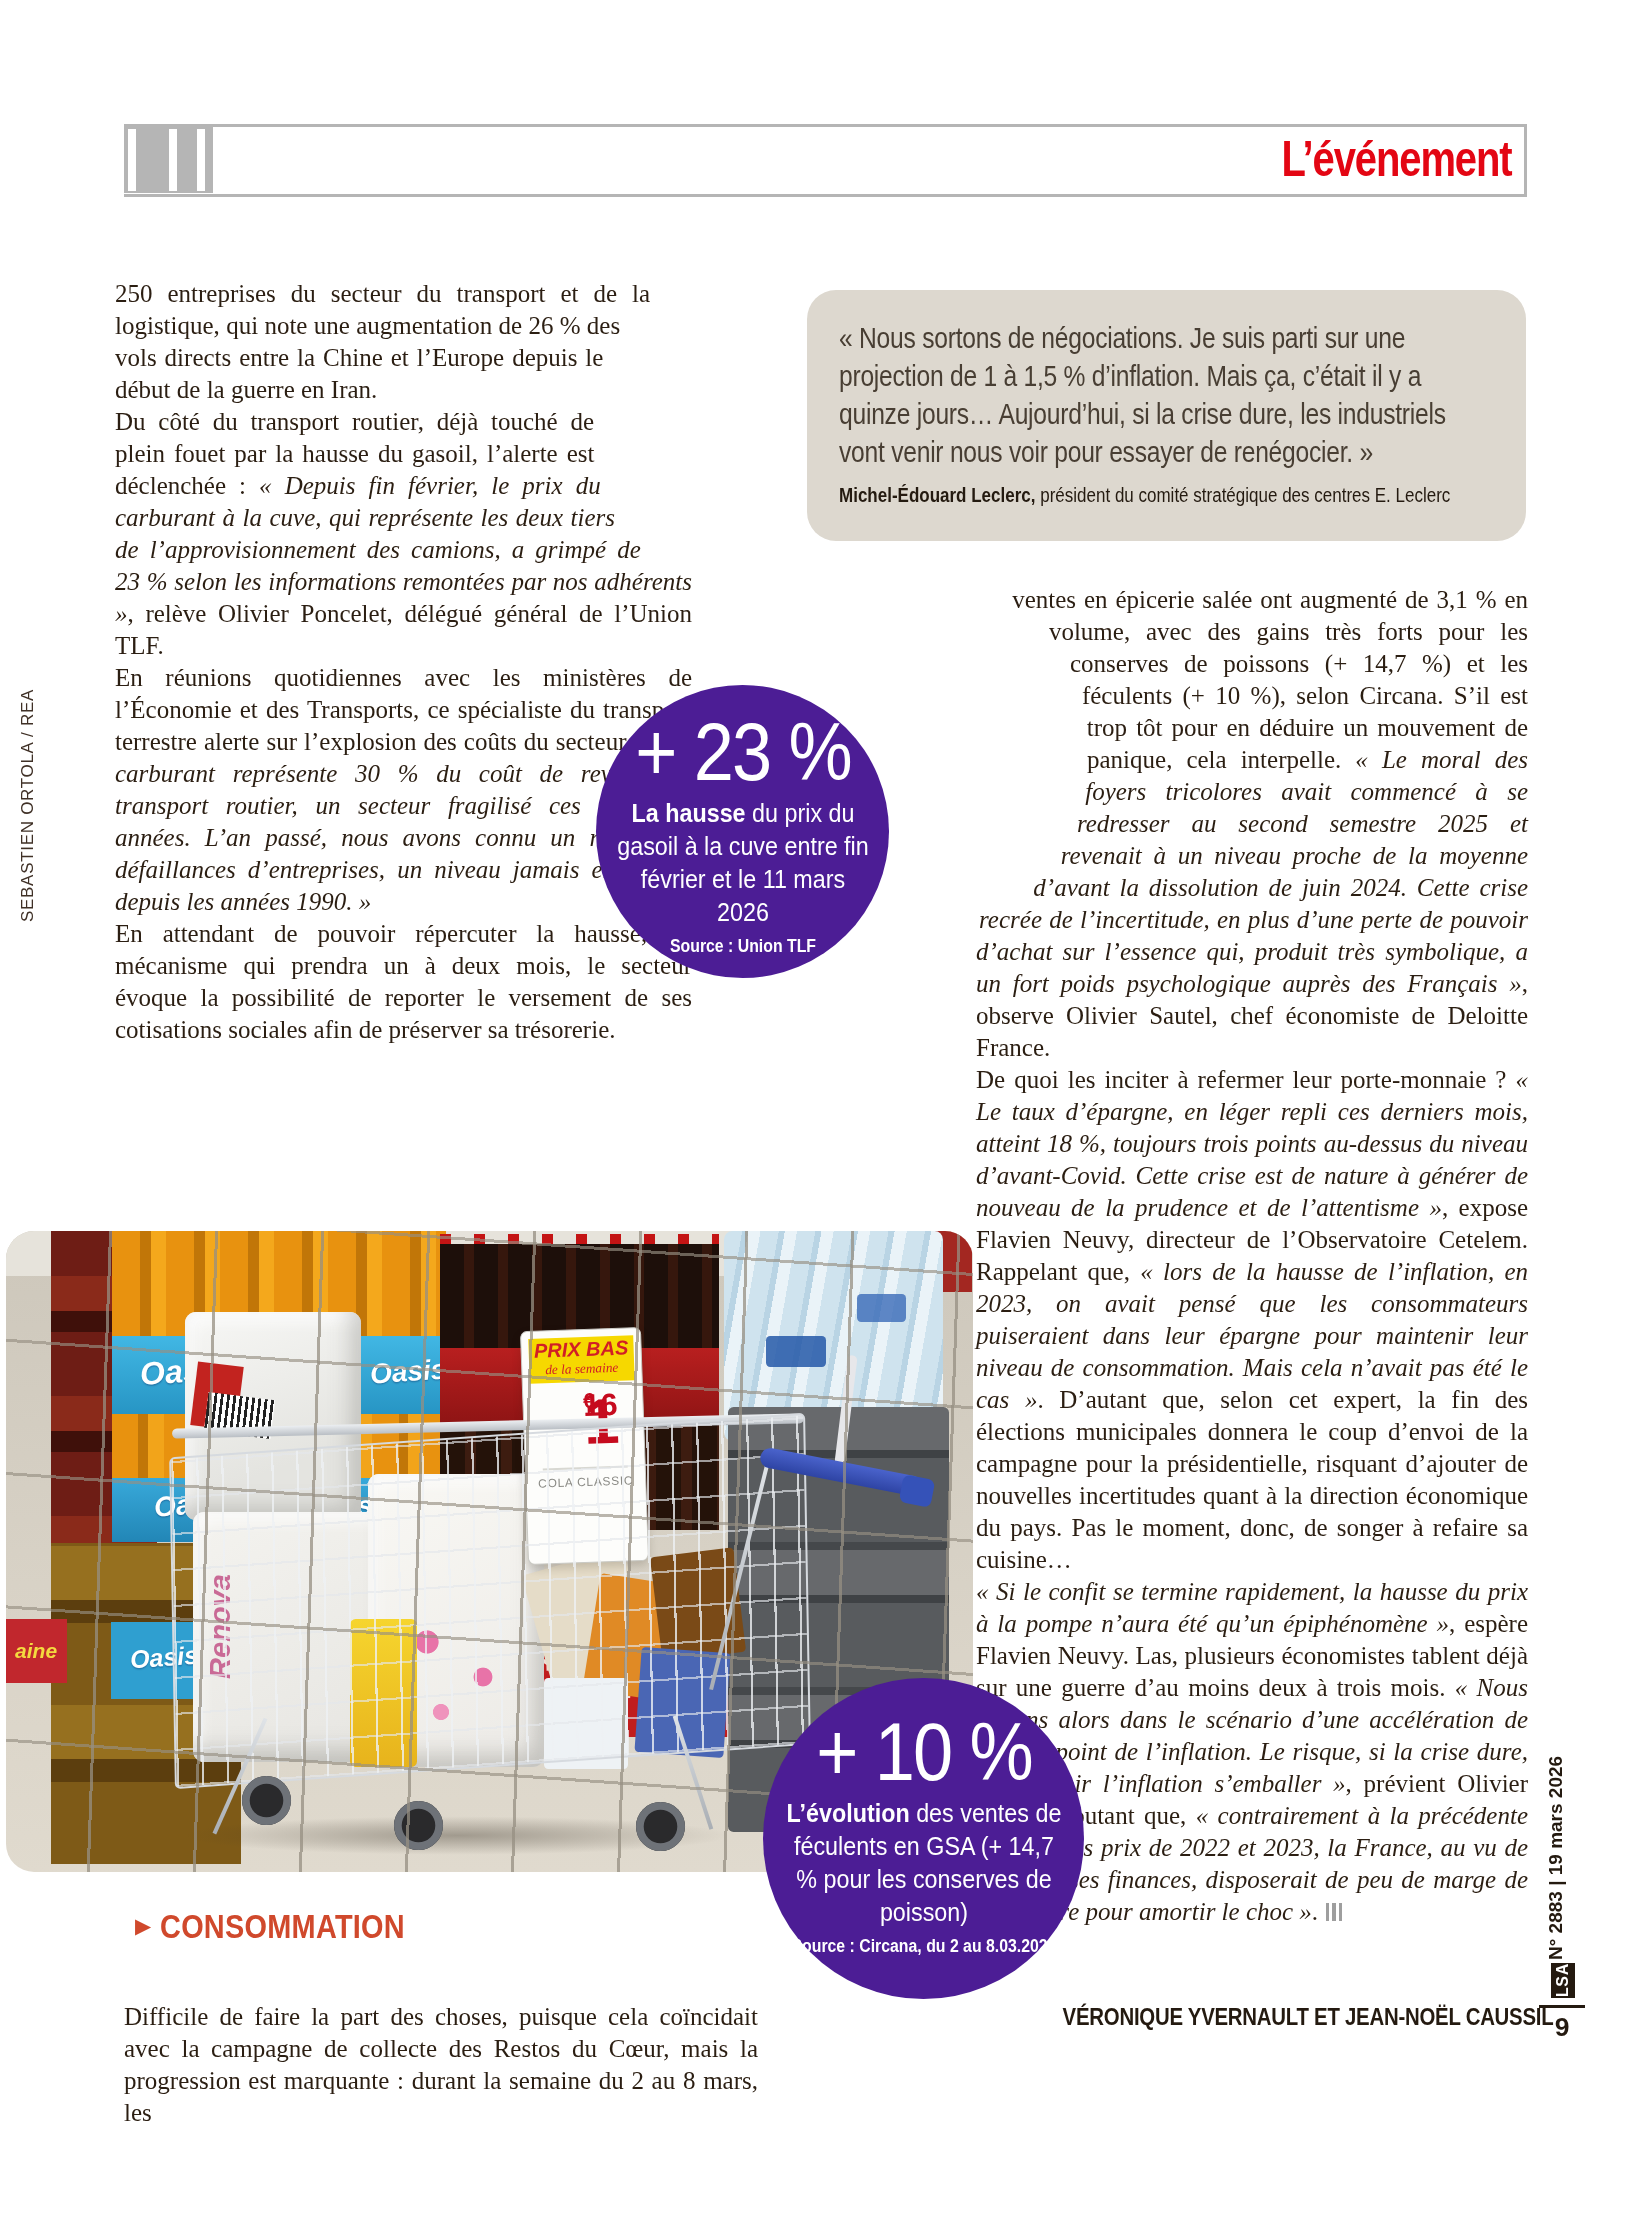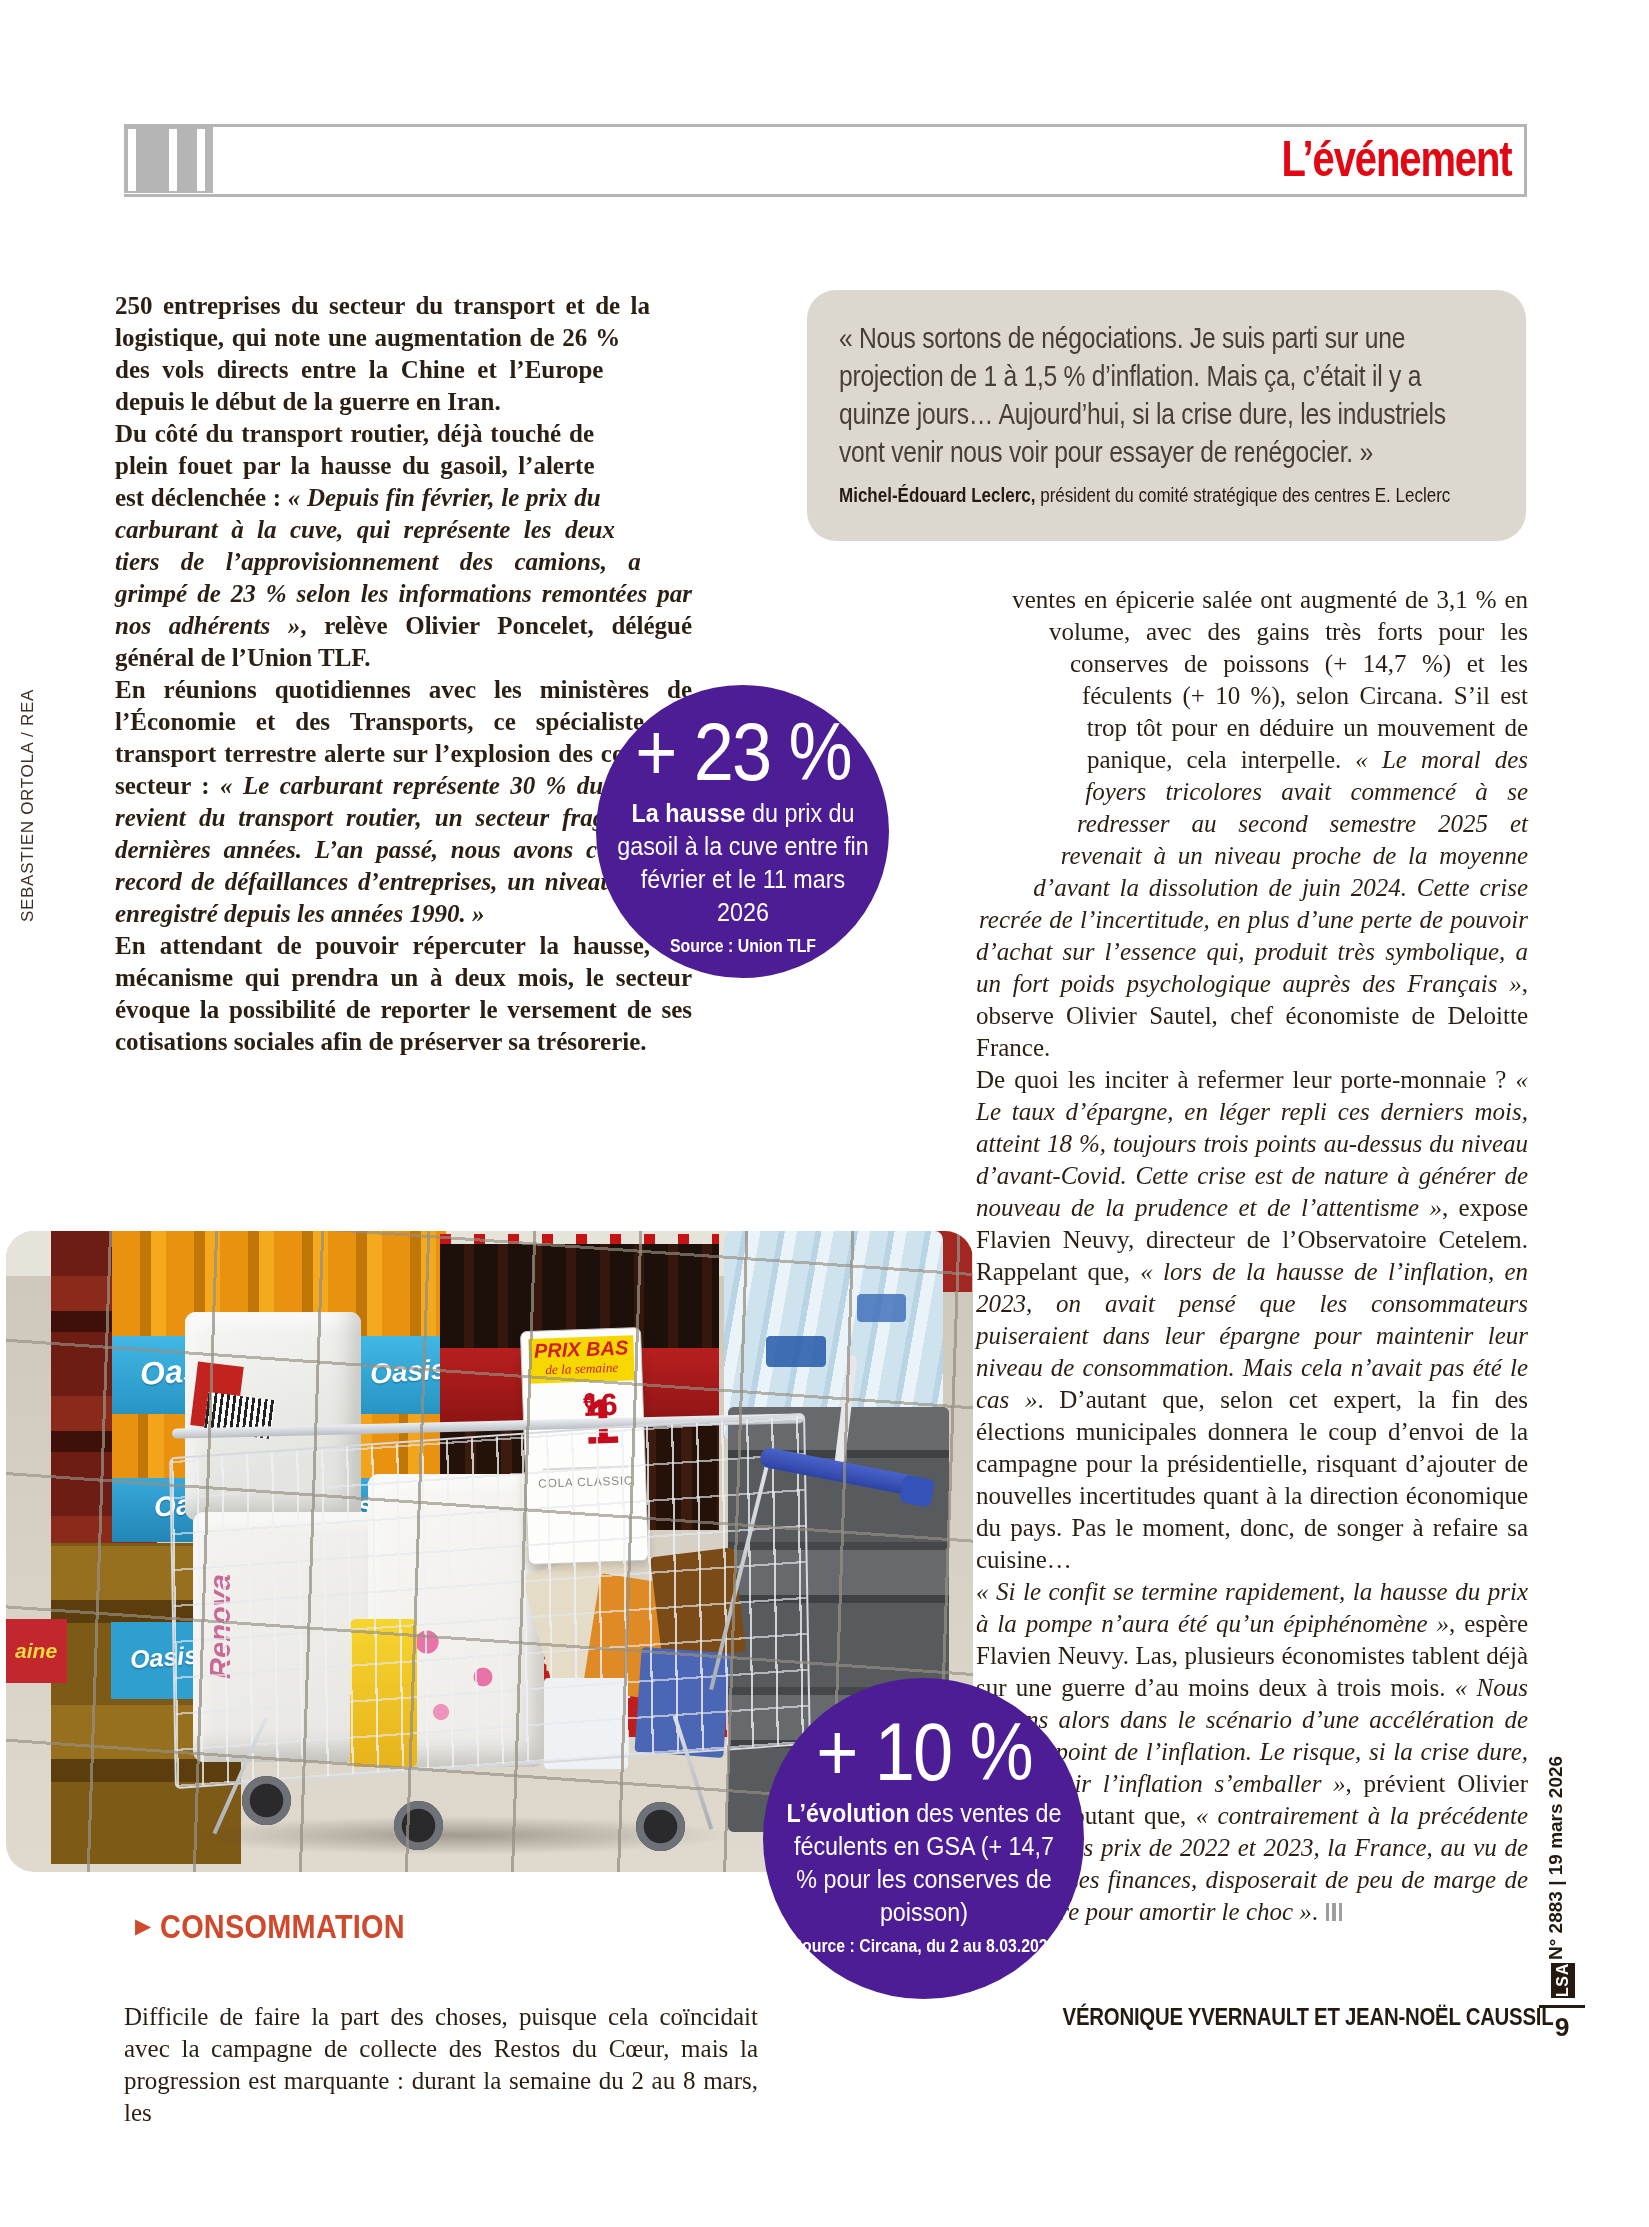--- a/index.html
+++ b/index.html
@@ -18,21 +18,21 @@
   .issue{position:absolute;left:1545px;top:1777px;height:183px;writing-mode:vertical-rl;transform:rotate(180deg);font-family:"Liberation Sans",sans-serif;font-weight:700;font-size:19px;color:#241a10;white-space:nowrap;}
   .lsa-box{position:absolute;left:1551px;top:1963px;width:24px;height:35px;background:#241a10;display:flex;align-items:center;justify-content:center;}
   .lsa-box span{writing-mode:vertical-rl;transform:rotate(180deg);color:#fff;font-family:"Liberation Sans",sans-serif;font-weight:700;font-size:16px;letter-spacing:0.7px;}
   .pg-rule{position:absolute;left:1539px;top:2005px;width:46px;height:2.8px;background:#241a10;}
   .pg-num{position:absolute;left:1539px;top:2012px;width:46px;text-align:center;font-family:"Liberation Sans",sans-serif;font-weight:700;font-size:26.5px;color:#241a10;}
 
   
   .col{color:#2b1e12;}
   .col p{margin:0;text-align:justify;font-size:25px;line-height:32px;}
   .col .it{font-style:italic;}
-  .col1{position:absolute;left:115px;top:290px;width:577px;font-weight:bold;}
+  .col1{position:absolute;left:115px;top:278px;width:577px;}
   .col2{position:absolute;left:976px;top:584px;width:552px;}
   .bite-r{float:right;width:105px;height:297px;margin-top:405px;shape-outside:circle(148px at 155px 148px);}
   .bite-l{float:left;width:112px;height:328px;margin-top:1091px;shape-outside:circle(161px at -50px 168px);}
   .byline{margin-top:9.8px;text-align:right;}
   .byline span{display:inline-block;transform:scaleX(.85);transform-origin:right top;font-family:"Liberation Sans",sans-serif;font-weight:700;font-size:24px;letter-spacing:-0.3px;color:#241a10;white-space:nowrap;}
   .endmark{display:inline-block;width:17px;height:18px;margin-left:8.4px;background:repeating-linear-gradient(90deg,#9e9e9e 0 3.5px,transparent 3.5px 6.3px);vertical-align:-1.4px;}
 
   
   .quote{position:absolute;left:807px;top:290px;width:719px;height:251px;background:#ddd8cf;border-radius:29px;box-sizing:border-box;padding:29px 28px 0 32px;overflow:hidden;}
   .quote-text{transform:scaleX(.85);transform-origin:0 0;width:117.6%;font-family:"Liberation Sans",sans-serif;font-size:29px;line-height:38px;color:#483e33;letter-spacing:-0.3px;}

